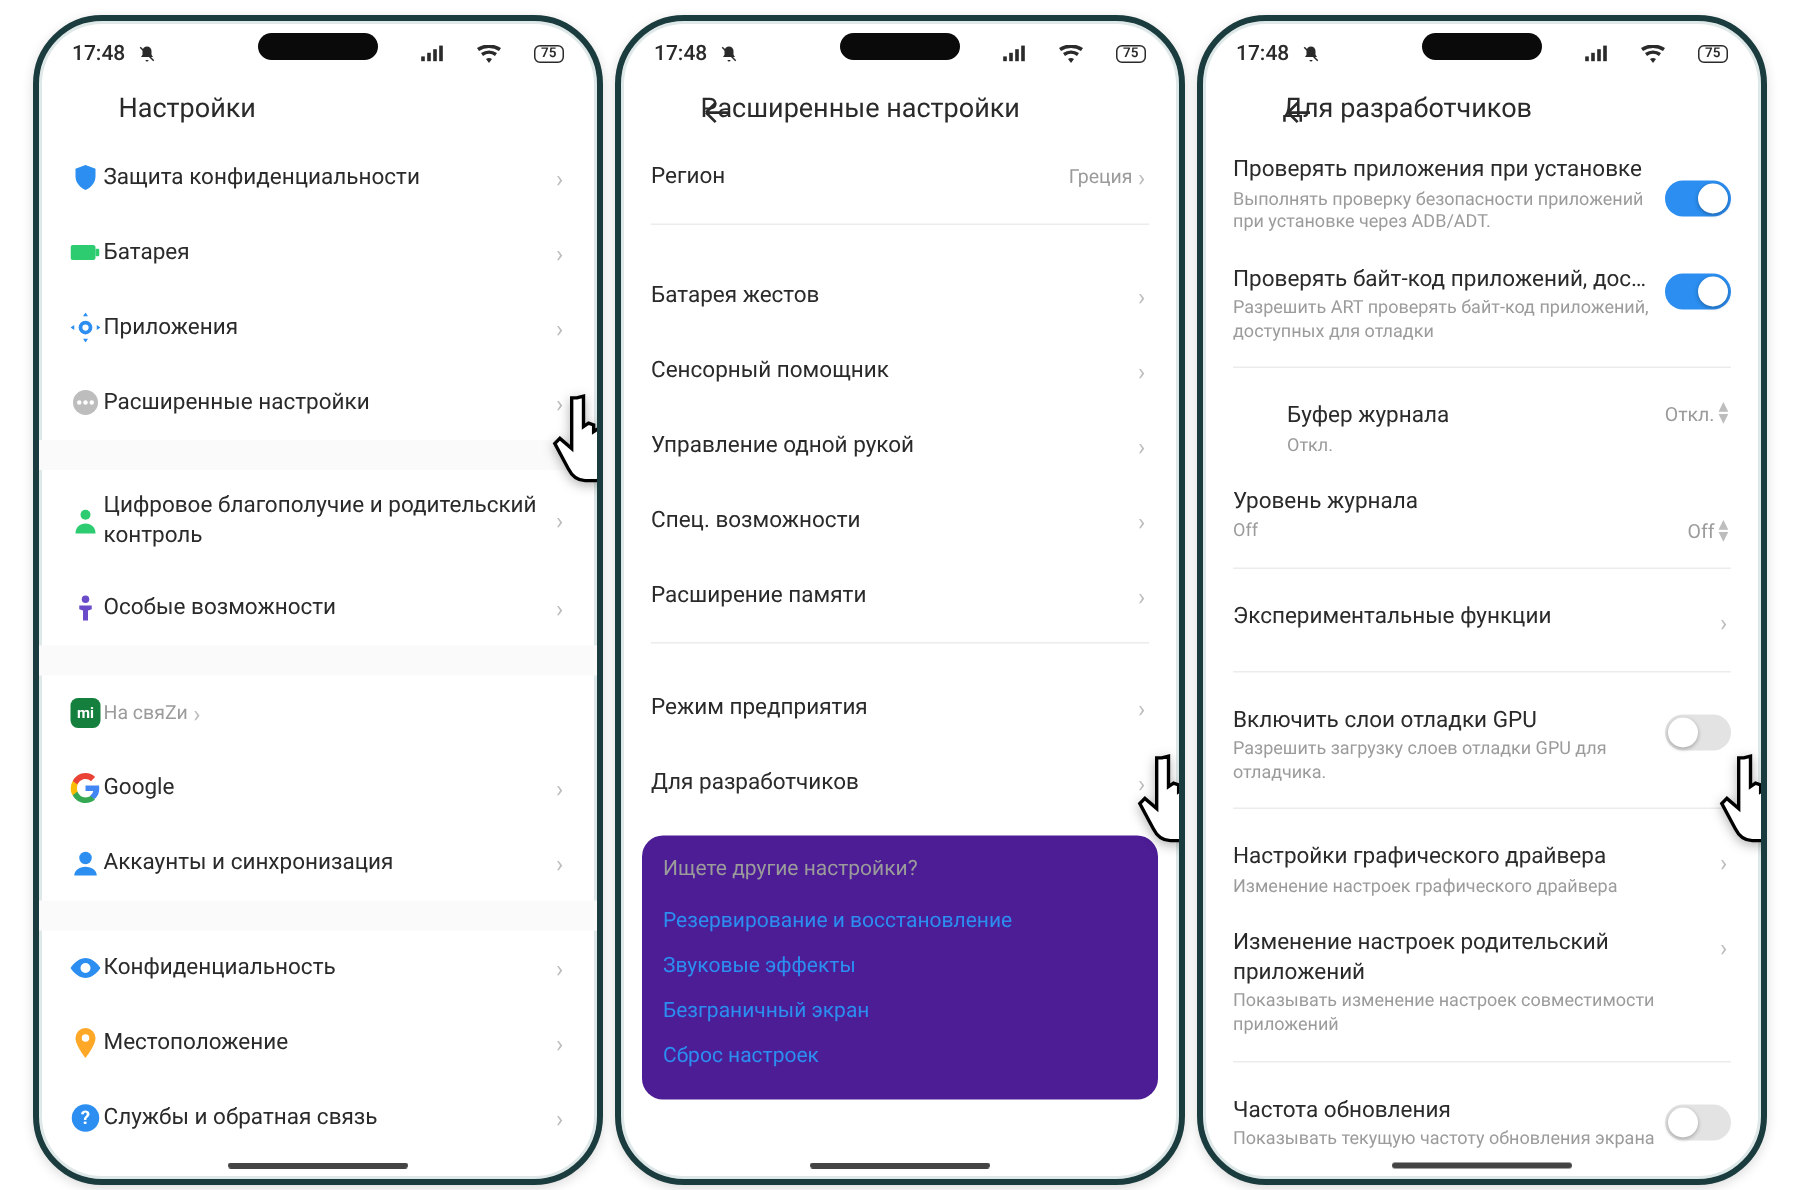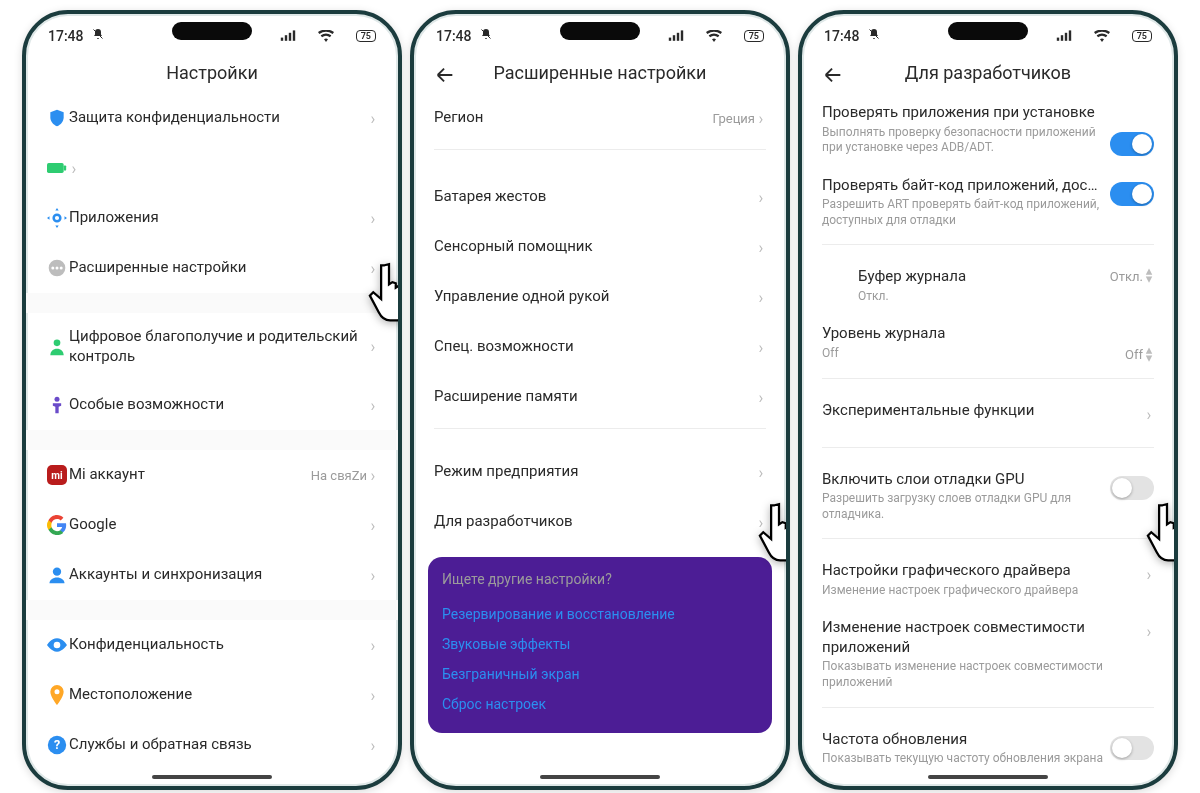--- a/index.html
+++ b/index.html
@@ -41,29 +41,29 @@
     padding-top:6px;
     overflow:hidden;
     display:flex; flex-direction:column;
   }
   
   .status-bar{
     display:flex; justify-content:space-between; align-items:center;
     padding:8px 22px 0;
     font-size:14px; font-weight:500;
   }
-  .status-left{display:flex; gap:6px; align-items:flex-start}
+  .status-left{display:flex; gap:6px; align-items:center}
   .status-right{display:flex; gap:22px; align-items:center}
   .icon-small{width:16px; height:12px; display:inline-block}
   
   .header{
-    display:flex; align-items:center; justify-content:center;
+    display:flex; align-items:center; justify-content:flex-start;
     padding:18px 20px 10px;
     position:relative;
-    font-size:18px; font-weight:400;
+    font-size:18px; font-weight:400;margin-left:33px;
   }
   .header .back{
     position:absolute; left:20px; top:20px;
     width:22px; height:22px;
   }
   
   .content{flex:1; overflow-y:auto; padding-bottom:30px}
   .content::-webkit-scrollbar{display:none}
   .group-spacer{height:20px; background:#fafafa}
   .row{
@@ -155,20 +155,21 @@
         <span class="label">Защита конфиденциальности</span>
         <span class="chev">›</span>
       </div>
       <div class="row">
         <span class="icon">
             <svg viewBox="0 0 24 14" width="20" height="14">
               <rect x="0" y="1" width="20" height="12" rx="2" fill="#2ecc71"></rect>
               <rect x="20" y="4" width="3" height="6" rx="1" fill="#2ecc71"></rect>
             </svg>
           </span>
+        <span class="label">Батарея</span>
         <span class="chev">›</span>
       </div>
       <div class="row">
         <span class="icon">
             <svg viewBox="0 0 24 24" width="20" height="20">
               <circle cx="12" cy="12" r="4" fill="none" stroke="#2b8ef0" stroke-width="3"></circle>
               <path fill="#2b8ef0" d="M12 0l2 3h-4Zm0 24l-2-3h4ZM0 12l3-2v4Zm24 0l-3 2v-4Z"></path>
             </svg>
           </span>
         <span class="label">Приложения</span>
@@ -207,23 +208,22 @@
             </svg>
           </span>
         <span class="label">Особые возможности</span>
         <span class="chev">›</span>
       </div>
 
       <div class="group-spacer"></div>
 
       <div class="row">
         <span class="icon">
-            <span style="width:20px;height:20px;border-radius:5px;background:#b91c1c;color:#fff;display:inline-flex;align-items:center;justify-content:center;font-size:10px;font-weight:700">mi</span>
-          </span>
-        <span class="label">Mi аккаунт</span>
+            <span style="width:20px;height:20px;border-radius:5px;background:#15803d;color:#fff;display:inline-flex;align-items:center;justify-content:center;font-size:10px;font-weight:700">mi</span>
+          </span>
         <span class="value">На свяZи</span>
         <span class="chev">›</span>
       </div>
       <div class="row">
         <span class="icon">
             <svg viewBox="0 0 24 24" width="20" height="20">
               <path fill="#4285F4" d="M23 12.3c0-.8-.1-1.5-.2-2.3H12v4.3h6.2c-.3 1.4-1.1 2.6-2.3 3.4v2.8h3.7C22 18.4 23 15.6 23 12.3Z"></path>
               <path fill="#34A853" d="M12 24c3.1 0 5.7-1 7.6-2.8l-3.7-2.8c-1 .7-2.3 1.1-3.9 1.1-3 0-5.5-2-6.4-4.7H1.8v2.9C3.7 21.3 7.5 24 12 24Z"></path>
               <path fill="#FBBC05" d="M5.6 14.8A7.2 7.2 0 0 1 5.2 12c0-1 .2-1.9.4-2.8V6.3H1.8A12 12 0 0 0 0 12c0 2 .5 3.9 1.8 5.7Z"></path>
               <path fill="#EA4335" d="M12 4.8c1.7 0 3.2.6 4.4 1.7l3.3-3.3C17.7 1.2 15.1 0 12 0 7.5 0 3.7 2.7 1.8 6.3l3.8 2.9C6.5 6.8 9 4.8 12 4.8Z"></path>
@@ -407,21 +407,21 @@
       <span class="back">
         <svg viewBox="0 0 24 24" width="22" height="22">
             <path stroke="#2a2a2a" stroke-width="2" fill="none" d="M20 12H4m0 0l7-7M4 12l7 7"></path>
           </svg>
       </span>
       <span>Для разработчиков</span>
     </div>
 
     <div class="content" id="devlist">
 
-    <div class="row" style="padding: 10px 20px; align-items: flex-end;">
+    <div class="row" style="padding: 10px 20px; align-items: center;">
           <div class="labelcol">
             <div class="title">Проверять приложения при установке</div>
             <div class="sub">Выполнять проверку безопасности приложений при установке через ADB/ADT.</div>
           </div>
           <div class="toggle on" style="margin-top: 6px;"></div>
         </div>
         <div class="row" style="padding: 10px 20px; align-items: flex-start;">
           <div class="labelcol">
             <div class="title">Проверять байт-код приложений, дос…</div>
             <div class="sub">Разрешить ART проверять байт-код приложений, доступных для отладки</div>
@@ -467,21 +467,21 @@
         <div style="height: 6px;"></div>
         <div class="row" style="padding: 10px 20px; align-items: flex-start;">
           <div class="labelcol">
             <div class="title">Настройки графического драйвера</div>
             <div class="sub">Изменение настроек графического драйвера</div>
           </div>
           <span class="chev" style="margin-top: 4px;">›</span>
         </div>
         <div class="row" style="padding: 10px 20px; align-items: flex-start;">
           <div class="labelcol">
-            <div class="title" style="white-space: normal;">Изменение настроек совместимости приложений</div>
+            <div class="title" style="white-space: normal;">Изменение настроек родительский приложений</div>
             <div class="sub">Показывать изменение настроек совместимости приложений</div>
           </div>
           <span class="chev" style="margin-top: 4px;">›</span>
         </div>
         <div class="big-divider"></div>
         <div style="height: 6px;"></div>
         <div class="row" style="padding: 10px 20px; align-items: flex-start;">
           <div class="labelcol">
             <div class="title">Частота обновления</div>
             <div class="sub">Показывать текущую частоту обновления экрана</div>

